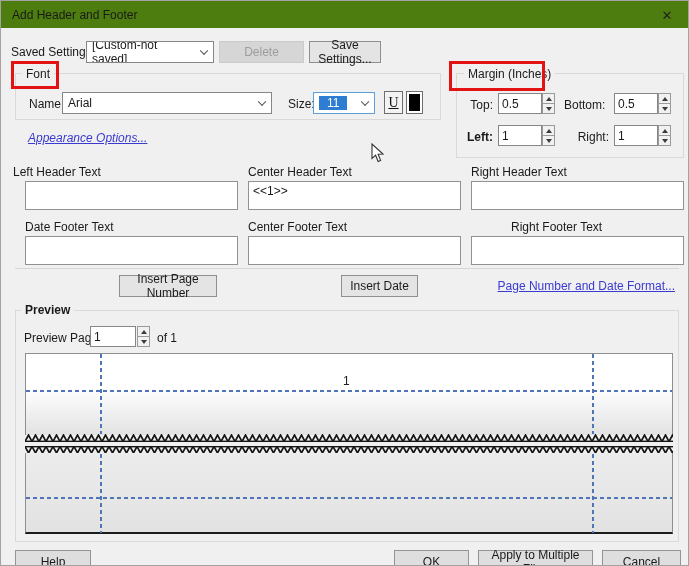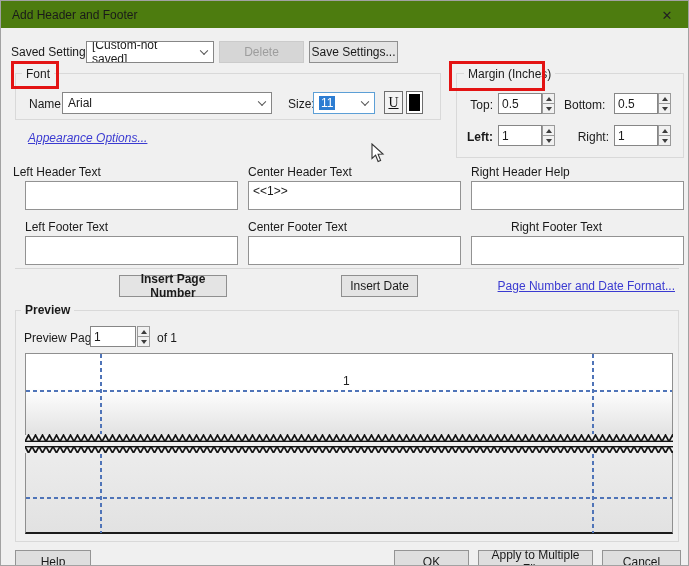--- a/index.html
+++ b/index.html
@@ -17,21 +17,21 @@
   .btn { position:absolute; display:flex; align-items:center; justify-content:center;
          background:#e4e4e4; border:1px solid #8f8f8f; font-size:12px; color:#1a1a1a; }
   .btn.disabled { background:#d6d6d6; color:#9d9d9d; border-color:#cbcbcb;text-align:center; }
   .btn.bottom { background:#dedede; border-color:#949494; }
   .combo { position:absolute; background:#fff; border:1px solid #868686; font-size:12px;
            color:#1a1a1a; display:flex; align-items:center; padding:0 18px 0 5px; overflow:hidden; }
   .combo.focused { border-color:#5c9fd6; }
   .chev { position:absolute; right:6px; top:50%; width:6px; height:6px;
           border-right:1.4px solid #555; border-bottom:1.4px solid #555;
           transform:translateY(-70%) rotate(45deg); }
-  .sel { background:#2d7dd2; color:#fff; padding:0 2px; }
+  .sel { background:#2d7dd2; color:#fff; padding:0 8px; }
   .groupbox { position:absolute; border:1px solid #d9d9d9; }
   .grouplabel { position:absolute; font-size:12px; color:#1a1a1a; background:#f0f0f0; padding:0 4px; }
   .redbox { position:absolute; border:3px solid #e31313; }
   .link { position:absolute; font-size:12px; color:#3a3ad1; text-decoration:underline;
           white-space:nowrap; cursor:pointer; }
   .tbox { position:absolute; background:#fff; border:1px solid #929292; resize:none;
           font-family:"Liberation Sans", sans-serif; font-size:12px; color:#1a1a1a;
           padding:2px 4px; outline:none; overflow:hidden; }
   .num { position:absolute; background:#fff; border:1px solid #868686; font-size:12px;
          color:#1a1a1a; padding:0 3px; font-family:"Liberation Sans", sans-serif; outline:none; }
@@ -75,21 +75,21 @@
       <span>✕</span>
     </span>
   </div>
 
   <span class="lbl" style="left:10px; top:44px;">Saved Settings:</span>
   <div class="combo" style="left:85px; top:40px; width:128px; height:22px;">
     <span>[Custom-not saved]</span>
     <span class="chev"></span>
   </div>
   <button class="btn disabled" style="left:218px; top:40px; width:85px; height:22px;">Delete</button>
-  <button class="btn" style="left:308px; top:40px; width:89px; height:22px;">Save Settings...</button>
+  <button class="btn" style="left:308px; top:40px; width:72px; height:22px;">Save Settings...</button>
 
   <div class="groupbox" style="left:14px; top:72px; width:426px; height:47px;"></div>
   <span class="grouplabel" style="left:21px; top:66px;">Font</span>
   <div class="redbox" style="left:10px; top:60px; width:48px; height:28px;"></div>
 
   <span class="lbl" style="left:28px; top:96px;">Name:</span>
   <div class="combo" style="left:61px; top:91px; width:210px; height:22px;">
     <span>Arial</span>
     <span class="chev"></span>
   </div>
@@ -136,34 +136,34 @@
   </div>
 
   <a class="link" style="left:27px; top:130px;font-style:italic;">Appearance Options...</a>
 
   <svg class="cursor" width="14" height="20" viewBox="0 0 14 20">
     <path d="M1 1 L1 15.5 L4.6 12.2 L7.1 18.5 L9.6 17.4 L7.1 11.3 L12 11.1 Z" fill="#ffffff" stroke="#333333" stroke-width="1.1"></path>
   </svg>
 
   <span class="lbl" style="left:12px; top:164px;">Left Header Text</span>
   <span class="lbl" style="left:247px; top:164px;">Center Header Text</span>
-  <span class="lbl" style="left:470px; top:164px;">Right Header Help</span>
+  <span class="lbl" style="left:470px; top:164px;">Right Header Text</span>
   <textarea class="tbox" style="left: 24px; top: 180px; width: 213px; height: 29px;"></textarea>
   <textarea class="tbox" style="left: 247px; top: 180px; width: 213px; height: 29px;">&lt;&lt;1&gt;&gt;</textarea>
   <textarea class="tbox" style="left: 470px; top: 180px; width: 213px; height: 29px;"></textarea>
 
-  <span class="lbl" style="left:24px; top:219px;">Left Footer Text</span>
+  <span class="lbl" style="left:24px; top:219px;">Date Footer Text</span>
   <span class="lbl" style="left:247px; top:219px;">Center Footer Text</span>
   <span class="lbl" style="left:470px; top:219px;margin-left:40px;">Right Footer Text</span>
   <textarea class="tbox" style="left: 24px; top: 235px; width: 213px; height: 29px;"></textarea>
   <textarea class="tbox" style="left: 247px; top: 235px; width: 213px; height: 29px;"></textarea>
   <textarea class="tbox" style="left: 470px; top: 235px; width: 213px; height: 29px;"></textarea>
 
   <div class="etch" style="left:14px; top:267px; width:664px;"></div>
-  <button class="btn" style="left:118px; top:274px; width:108px; height:22px;font-weight:bold;">Insert Page Number</button>
+  <button class="btn" style="left:118px; top:274px; width:98px; height:22px;">Insert Page Number</button>
   <button class="btn" style="left:340px; top:274px; width:77px; height:22px;">Insert Date</button>
   <a class="link" style="right:13px; top:278px;">Page Number and Date Format...</a>
 
   <div class="groupbox" style="left:14px; top:309px; width:664px; height:232px;"></div>
   <span class="grouplabel bold" style="left:20px; top:302px;">Preview</span>
 
   <span class="lbl" style="left:23px; top:330px;">Preview Page</span>
   <input class="num" style="left: 89px; top: 325px; width: 46px; height: 21px;" value="1">
   <div class="spin" style="left:136px; top:325px; height:21px;">
     <div class="sbtn up"></div>

